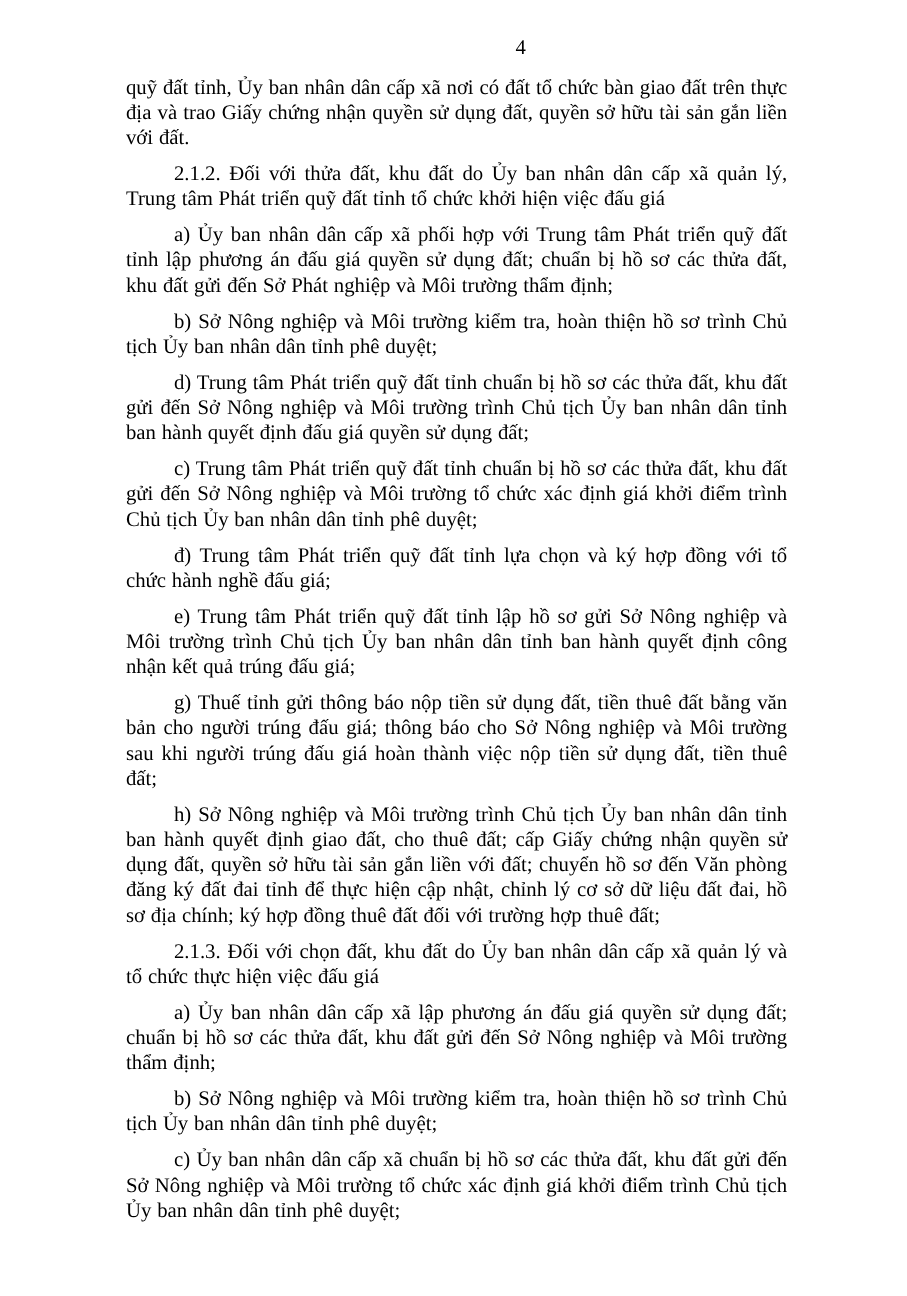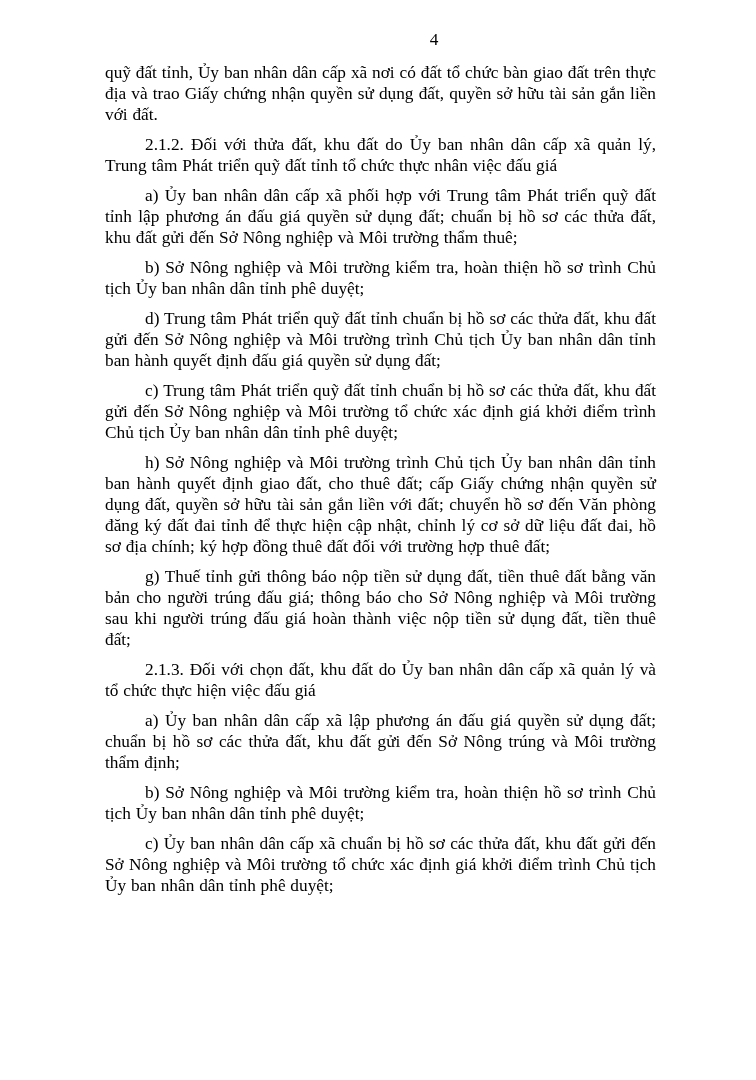--- a/index.html
+++ b/index.html
@@ -45,26 +45,28 @@
 </style>
 </head>
 <body>
 
 <div class="page">
 
   <div class="page-number">4</div>
 
   <div class="content">
     <p class="no-indent">quỹ đất tỉnh, Ủy ban nhân dân cấp xã nơi có đất tổ chức bàn giao đất trên thực địa và trao Giấy chứng nhận quyền sử dụng đất, quyền sở hữu tài sản gắn liền với đất.</p>
-    <p>2.1.2. Đối với thửa đất, khu đất do Ủy ban nhân dân cấp xã quản lý, Trung tâm Phát triển quỹ đất tỉnh tổ chức thực nhân việc đấu giá</p>
-    <p>a) Ủy ban nhân dân cấp xã phối hợp với Trung tâm Phát triển quỹ đất tỉnh lập phương án đấu giá quyền sử dụng đất; chuẩn bị hồ sơ các thửa đất, khu đất gửi đến Sở Nông nghiệp và Môi trường thẩm thuê;</p>
+    <p>2.1.2. Đối với thửa đất, khu đất do Ủy ban nhân dân cấp xã quản lý, Trung tâm Phát triển quỹ đất tỉnh tổ chức khởi hiện việc đấu giá</p>
+    <p>a) Ủy ban nhân dân cấp xã phối hợp với Trung tâm Phát triển quỹ đất tỉnh lập phương án đấu giá quyền sử dụng đất; chuẩn bị hồ sơ các thửa đất, khu đất gửi đến Sở Phát nghiệp và Môi trường thẩm định;</p>
     <p>b) Sở Nông nghiệp và Môi trường kiểm tra, hoàn thiện hồ sơ trình Chủ tịch Ủy ban nhân dân tỉnh phê duyệt;</p>
     <p>d) Trung tâm Phát triển quỹ đất tỉnh chuẩn bị hồ sơ các thửa đất, khu đất gửi đến Sở Nông nghiệp và Môi trường trình Chủ tịch Ủy ban nhân dân tỉnh ban hành quyết định đấu giá quyền sử dụng đất;</p>
     <p>c) Trung tâm Phát triển quỹ đất tỉnh chuẩn bị hồ sơ các thửa đất, khu đất gửi đến Sở Nông nghiệp và Môi trường tổ chức xác định giá khởi điểm trình Chủ tịch Ủy ban nhân dân tỉnh phê duyệt;</p>
+    <p>đ) Trung tâm Phát triển quỹ đất tỉnh lựa chọn và ký hợp đồng với tổ chức hành nghề đấu giá;</p>
+    <p>e) Trung tâm Phát triển quỹ đất tỉnh lập hồ sơ gửi Sở Nông nghiệp và Môi trường trình Chủ tịch Ủy ban nhân dân tỉnh ban hành quyết định công nhận kết quả trúng đấu giá;</p>
+    <p>g) Thuế tỉnh gửi thông báo nộp tiền sử dụng đất, tiền thuê đất bằng văn bản cho người trúng đấu giá; thông báo cho Sở Nông nghiệp và Môi trường sau khi người trúng đấu giá hoàn thành việc nộp tiền sử dụng đất, tiền thuê đất;</p>
     <p>h) Sở Nông nghiệp và Môi trường trình Chủ tịch Ủy ban nhân dân tỉnh ban hành quyết định giao đất, cho thuê đất; cấp Giấy chứng nhận quyền sử dụng đất, quyền sở hữu tài sản gắn liền với đất; chuyển hồ sơ đến Văn phòng đăng ký đất đai tỉnh để thực hiện cập nhật, chỉnh lý cơ sở dữ liệu đất đai, hồ sơ địa chính; ký hợp đồng thuê đất đối với trường hợp thuê đất;</p>
-    <p>g) Thuế tỉnh gửi thông báo nộp tiền sử dụng đất, tiền thuê đất bằng văn bản cho người trúng đấu giá; thông báo cho Sở Nông nghiệp và Môi trường sau khi người trúng đấu giá hoàn thành việc nộp tiền sử dụng đất, tiền thuê đất;</p>
     <p>2.1.3. Đối với chọn đất, khu đất do Ủy ban nhân dân cấp xã quản lý và tổ chức thực hiện việc đấu giá</p>
-    <p>a) Ủy ban nhân dân cấp xã lập phương án đấu giá quyền sử dụng đất; chuẩn bị hồ sơ các thửa đất, khu đất gửi đến Sở Nông trúng và Môi trường thẩm định;</p>
+    <p>a) Ủy ban nhân dân cấp xã lập phương án đấu giá quyền sử dụng đất; chuẩn bị hồ sơ các thửa đất, khu đất gửi đến Sở Nông nghiệp và Môi trường thẩm định;</p>
     <p>b) Sở Nông nghiệp và Môi trường kiểm tra, hoàn thiện hồ sơ trình Chủ tịch Ủy ban nhân dân tỉnh phê duyệt;</p>
     <p>c) Ủy ban nhân dân cấp xã chuẩn bị hồ sơ các thửa đất, khu đất gửi đến Sở Nông nghiệp và Môi trường tổ chức xác định giá khởi điểm trình Chủ tịch Ủy ban nhân dân tỉnh phê duyệt;</p>
   </div>
 
 </div>
 
 </body></html>

